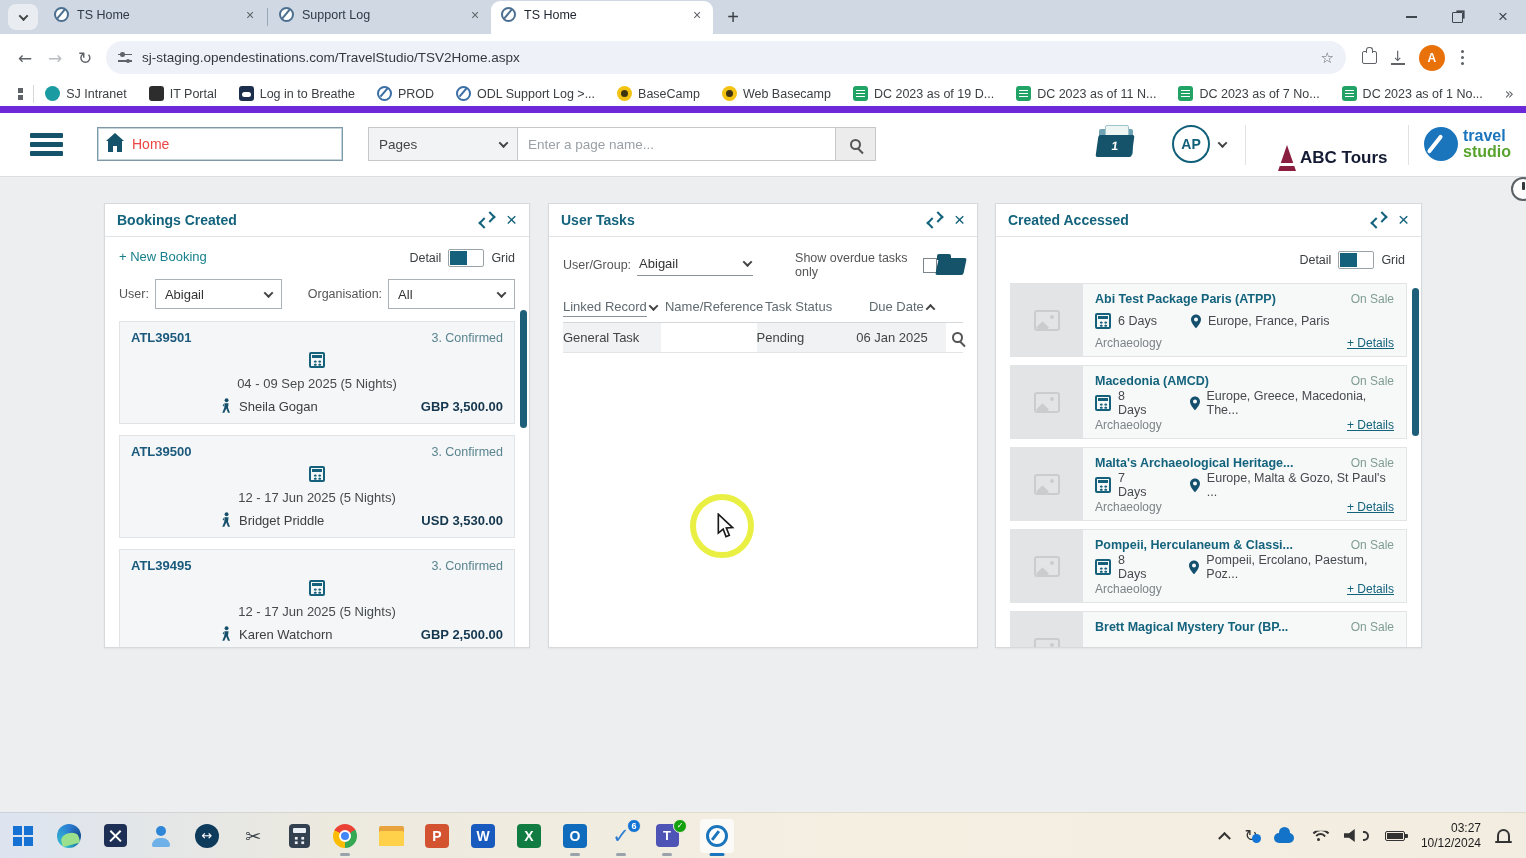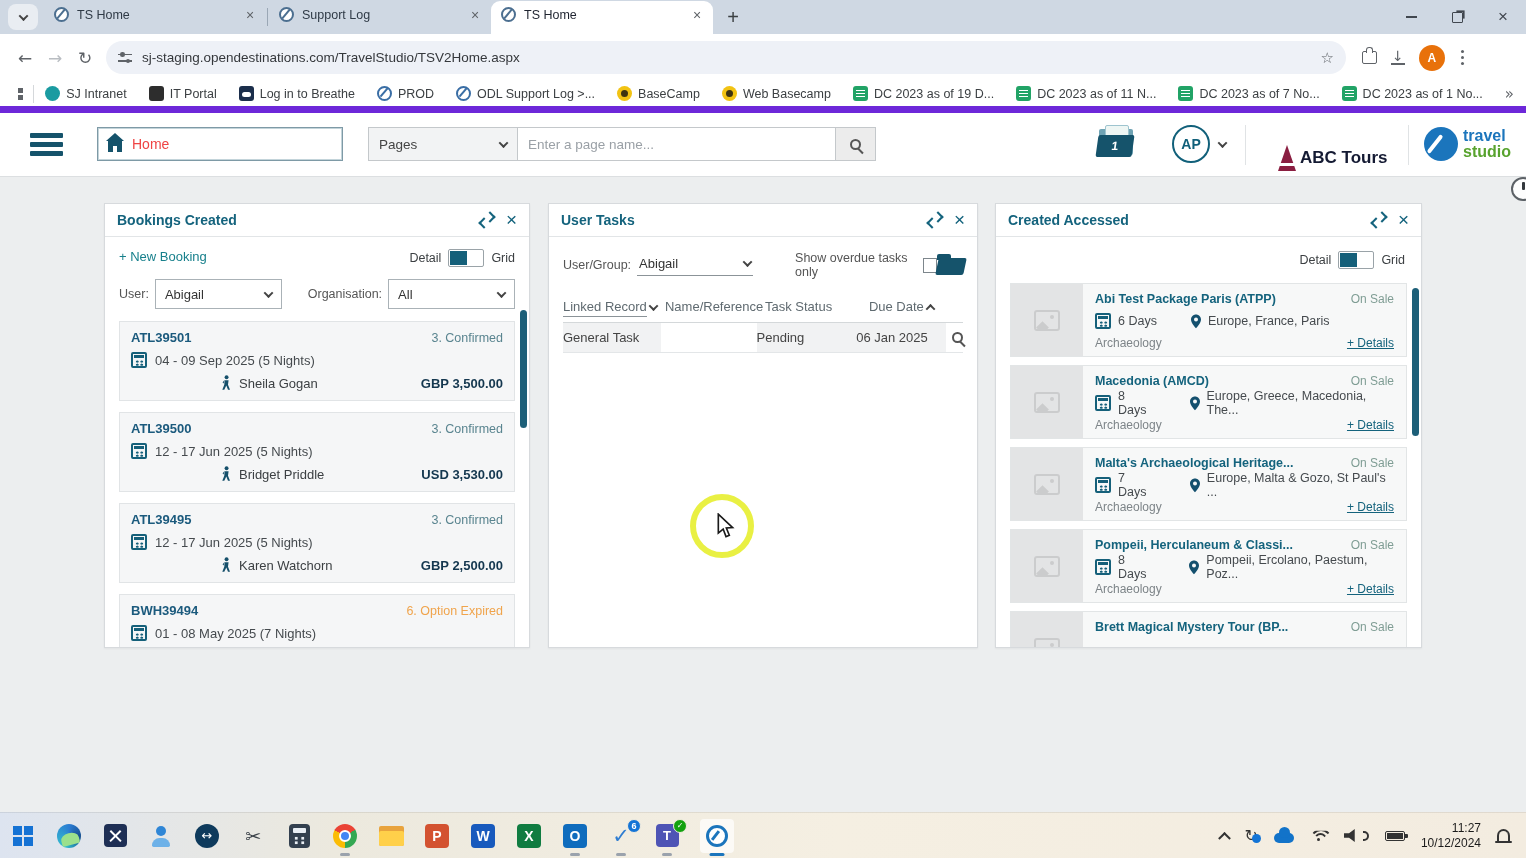--- a/index.html
+++ b/index.html
@@ -132,21 +132,21 @@
   .new-booking { color:#18808c; font-size:13px; }
   .bk-filters { display:flex; align-items:center; margin-bottom:12px; }
   .lbl { color:#555; font-size:12.5px; margin-right:6px; }
   .select { height:30px; border:1px solid #aab2b7; background:#fff; display:flex; align-items:center; justify-content:space-between; padding:0 9px; font-size:13px; color:#333; }
   .select.sm { width:128px; margin-right:26px; }
   .bk-card { background:#f5f6f7; border:1px solid #e1e4e6; padding:8px 11px 9px; margin-bottom:11px; }
   .bk-l1 { display:flex; justify-content:space-between; align-items:center; }
   .bk-ref { font-weight:bold; font-size:13px; color:#1b5a7d; }
   .bk-status { font-size:12.5px; color:#59848f; }
   .bk-status.expired { color:#f0a44c; }
-  .bk-l2 { display:flex; align-items:center; gap:8px; margin-top:7px; color:#454a4e; font-size:13px; }
+  .bk-l2 { display:flex; align-items:center; gap:8px; margin-top:7px; color:#454a4e; font-size:13px;flex-direction:column; }
   .bk-l3 { display:flex; align-items:center; margin-top:7px; font-size:13px; }
   .bk-pax { display:flex; align-items:center; gap:6px; margin-left:88px; color:#3c4043; }
   .bk-amount { margin-left:auto; font-weight:bold; color:#14374f; }
   .ical { width:16px; height:16px; border:2px solid #15607a; border-radius:2px; position:relative; flex:0 0 auto; }
   .ical::before { content:""; position:absolute; left:1px; right:1px; top:1px; height:2.5px; background:#15607a; }
   .ical::after { content:""; position:absolute; left:2px; top:6px; width:9px; height:6px;
      background:radial-gradient(circle,#15607a 1.1px,transparent 1.3px) 0 0/4.5px 3.2px; }
   .person-icon, .pin-icon { flex:0 0 auto; display:inline-flex; }
 
   
@@ -756,18 +756,18 @@
     <span class="tray-chev"></span>
     <span class="sync-ic glyph">↻</span>
     <span class="cloud-ic"></span>
     <span class="wifi-ic">
         <i></i>
       </span>
     <span class="vol-ic"></span>
     <span class="vol-arc"></span>
     <span class="batt-ic"></span>
     <span class="clock-block">
-      <span>11:27</span><br>
+      <span>03:27</span><br>
       <span>10/12/2024</span>
     </span>
     <span class="bell-ic"></span>
   </div>
 </div>
 
 </body></html>

